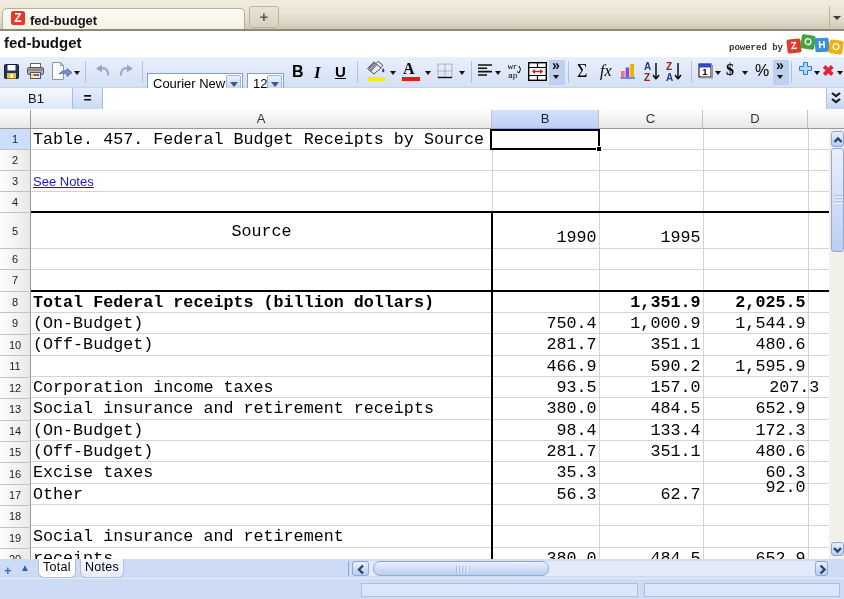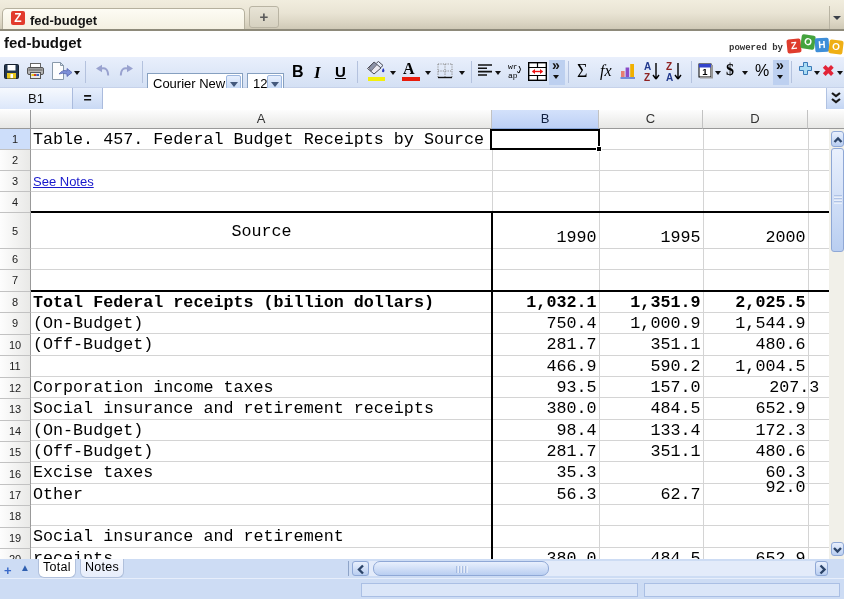--- a/index.html
+++ b/index.html
@@ -343,36 +343,34 @@
     <div class="vline" style="left:672px;"></div>
     <div class="vline" style="left:777px;"></div>
     <div class="blk" style="left:0;top:82px;width:798px;height:2px;"></div>
     <div class="blk" style="left:0;top:161px;width:798px;height:2px;"></div>
     <div class="blk" style="left:460px;top:82px;width:2px;height:348px;"></div>
     <div class="cell" style="left:2px;top:0px;height:21px;line-height:21px;max-width:459px;overflow:hidden;">Table. 457. Federal Budget Receipts by Source and Type</div>
     <div style="position:absolute;left:2px;top:42.0px;height:21px;line-height:21px;font-size:13px;color:#1919cc;text-decoration:underline;">See Notes</div>
     <div class="cell" style="left:0;top:85px;width:461px;height:36px;line-height:36px;text-align:center;">Source</div>
     <div class="cell num" style="left:461px;top:98px;width:107px;height:21px;line-height:21px;padding-right:2.5px;">1990</div>
     <div class="cell num" style="left:568px;top:98px;width:104px;height:21px;line-height:21px;padding-right:2.5px;">1995</div>
-    <div class="cell num" style="left:672px;top:98px;width:105px;height:21px;line-height:21px;padding-right:2.5px;">2000</div>
     <div class="cell " style="left:2px;top:162.6px;height:21.3px;line-height:21.3px;font-weight:bold;">Total Federal receipts (billion dollars)</div>
-    <div class="cell num" style="left:461px;top:162.6px;height:21.3px;line-height:21.3px;width:107px;font-weight:bold;padding-right:2.5px;">1,032.1</div>
     <div class="cell num" style="left:568px;top:162.6px;height:21.3px;line-height:21.3px;width:104px;font-weight:bold;padding-right:2.5px;">1,351.9</div>
     <div class="cell num" style="left:672px;top:162.6px;height:21.3px;line-height:21.3px;width:105px;font-weight:bold;padding-right:2.5px;">2,025.5</div>
     <div class="cell " style="left:2px;top:184.0px;height:21.3px;line-height:21.3px;">(On-Budget)</div>
     <div class="cell num" style="left:461px;top:184.0px;height:21.3px;line-height:21.3px;width:107px;padding-right:2.5px;">750.4</div>
     <div class="cell num" style="left:568px;top:184.0px;height:21.3px;line-height:21.3px;width:104px;padding-right:2.5px;">1,000.9</div>
     <div class="cell num" style="left:672px;top:184.0px;height:21.3px;line-height:21.3px;width:105px;padding-right:2.5px;">1,544.9</div>
     <div class="cell " style="left:2px;top:205.3px;height:21.3px;line-height:21.3px;">(Off-Budget)</div>
     <div class="cell num" style="left:461px;top:205.3px;height:21.3px;line-height:21.3px;width:107px;padding-right:2.5px;">281.7</div>
     <div class="cell num" style="left:568px;top:205.3px;height:21.3px;line-height:21.3px;width:104px;padding-right:2.5px;">351.1</div>
     <div class="cell num" style="left:672px;top:205.3px;height:21.3px;line-height:21.3px;width:105px;padding-right:2.5px;">480.6</div>
     <div class="cell num" style="left:461px;top:226.6px;height:21.3px;line-height:21.3px;width:107px;padding-right:2.5px;">466.9</div>
     <div class="cell num" style="left:568px;top:226.6px;height:21.3px;line-height:21.3px;width:104px;padding-right:2.5px;">590.2</div>
-    <div class="cell num" style="left:672px;top:226.6px;height:21.3px;line-height:21.3px;width:105px;padding-right:2.5px;">1,004.5</div>
+    <div class="cell num" style="left:672px;top:226.6px;height:21.3px;line-height:21.3px;width:105px;padding-right:2.5px;">1,595.9</div>
     <div class="cell " style="left:2px;top:247.9px;height:21.3px;line-height:21.3px;">Corporation income taxes</div>
     <div class="cell num" style="left:461px;top:247.9px;height:21.3px;line-height:21.3px;width:107px;padding-right:2.5px;">93.5</div>
     <div class="cell num" style="left:568px;top:247.9px;height:21.3px;line-height:21.3px;width:104px;padding-right:2.5px;">157.0</div>
     <div class="cell num" style="left:712px;top:247.9px;height:21.3px;line-height:21.3px;width:105px;padding-right:2.5px;text-align:center;">207.3</div>
     <div class="cell " style="left:2px;top:269.2px;height:21.3px;line-height:21.3px;">Social insurance and retirement receipts</div>
     <div class="cell num" style="left:461px;top:269.2px;height:21.3px;line-height:21.3px;width:107px;padding-right:2.5px;">380.0</div>
     <div class="cell num" style="left:568px;top:269.2px;height:21.3px;line-height:21.3px;width:104px;padding-right:2.5px;">484.5</div>
     <div class="cell num" style="left:672px;top:269.2px;height:21.3px;line-height:21.3px;width:105px;padding-right:2.5px;">652.9</div>
     <div class="cell " style="left:2px;top:290.6px;height:21.3px;line-height:21.3px;">(On-Budget)</div>
     <div class="cell num" style="left:461px;top:290.6px;height:21.3px;line-height:21.3px;width:107px;padding-right:2.5px;">98.4</div>

